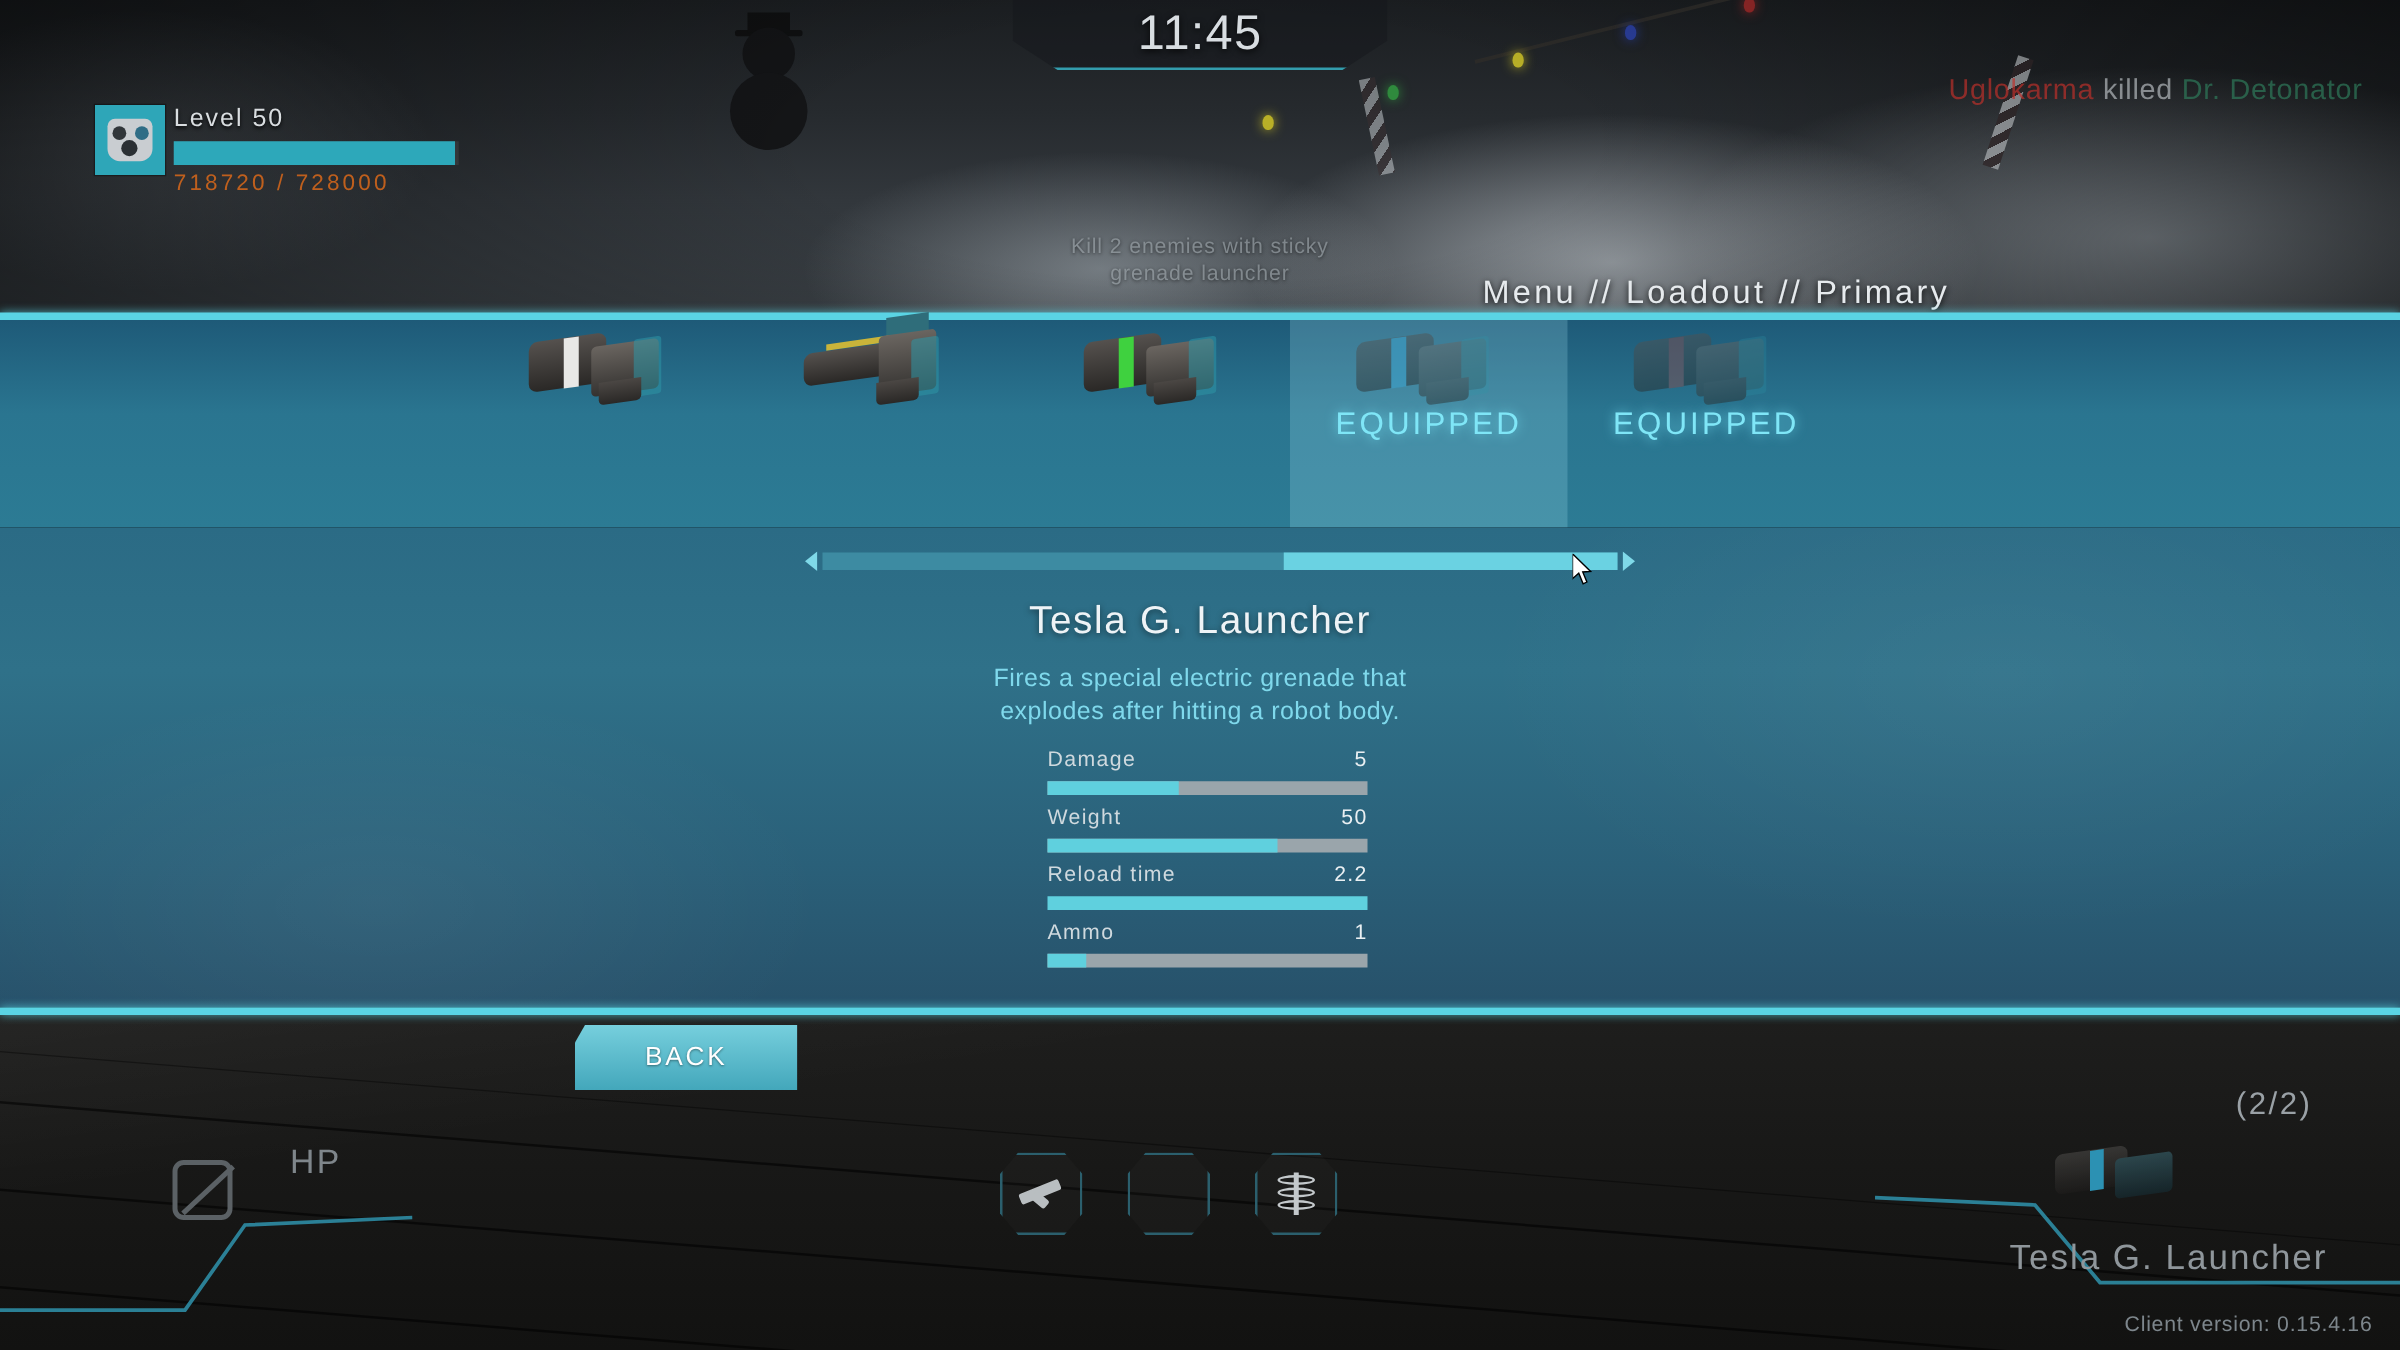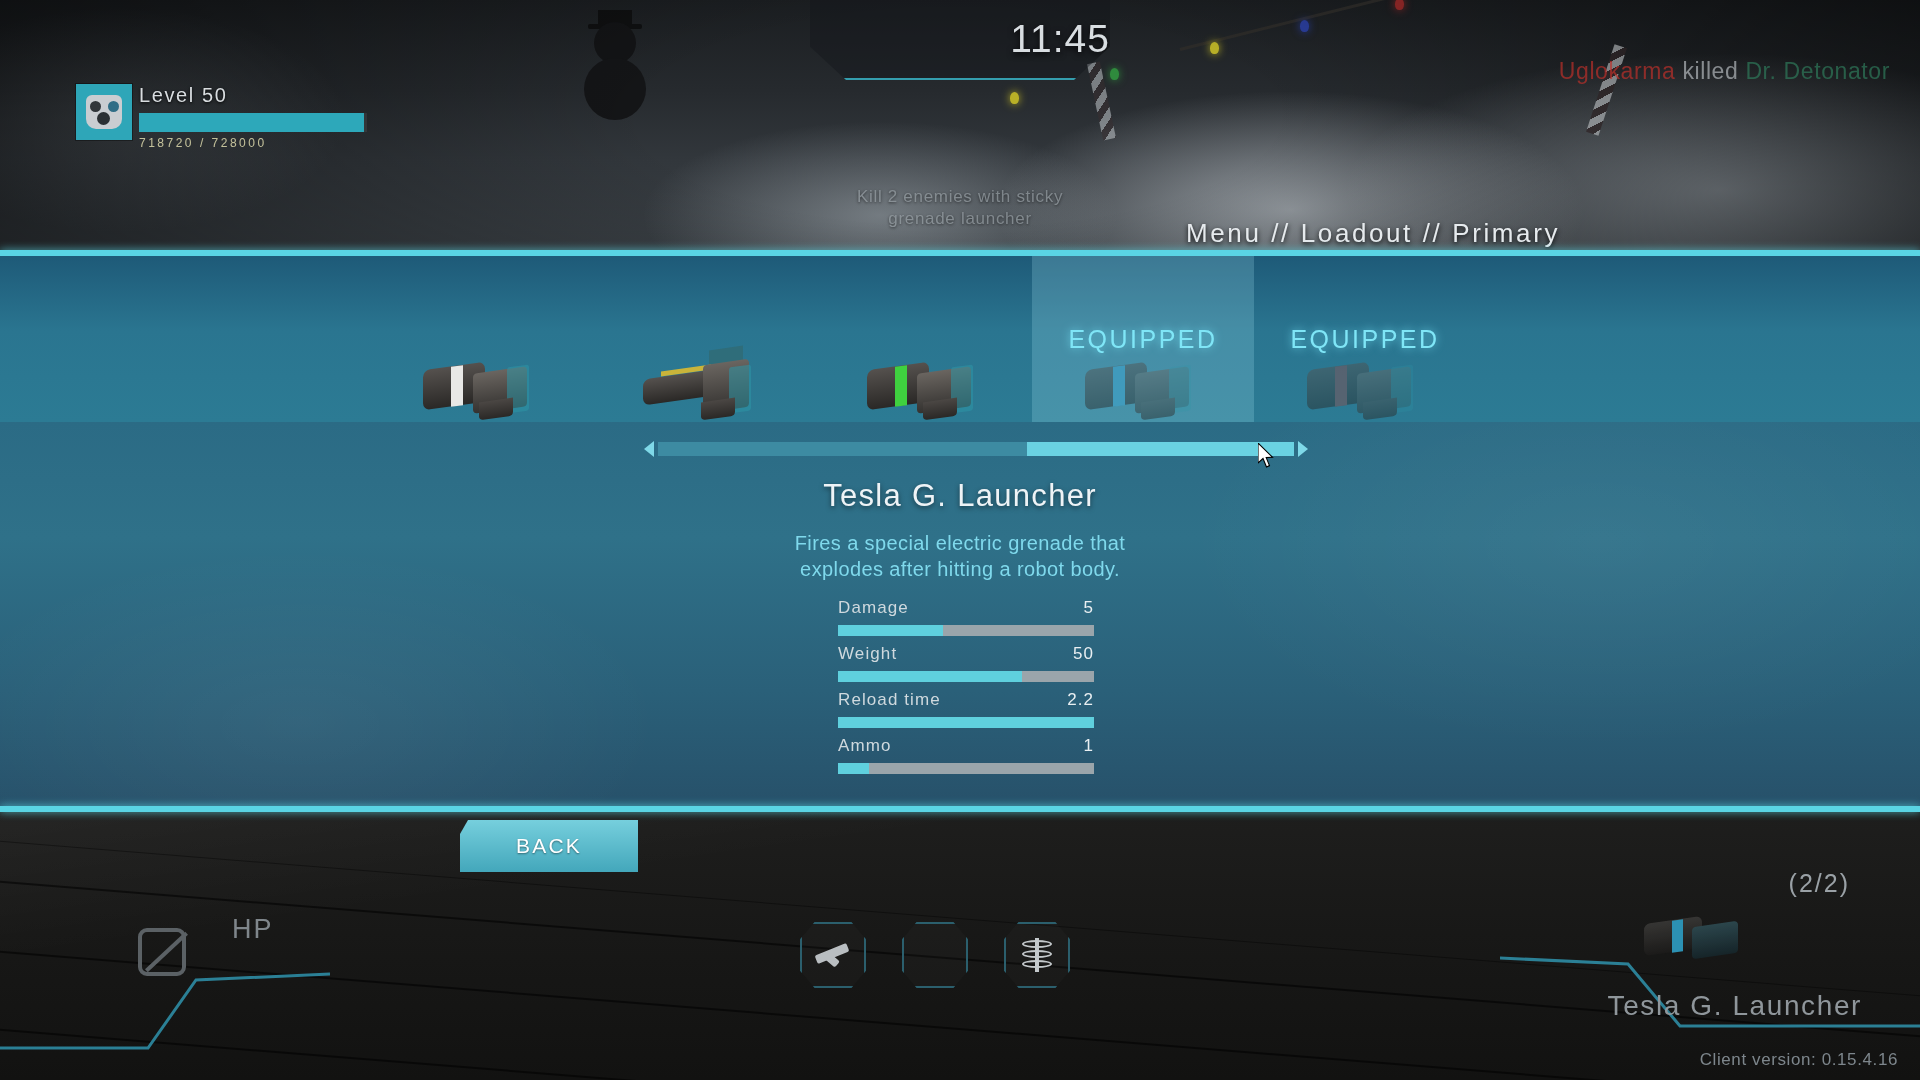--- a/index.html
+++ b/index.html
@@ -62,27 +62,27 @@
     box-shadow:0 0 0 1px rgba(0,0,0,.35);
   }
   .avatar .robo-head{ width:36px; height:34px; background:#c9cdd1; border-radius:6px 6px 10px 10px; position:relative; }
   .avatar .eye{ position:absolute; top:6px; width:11px; height:11px; border-radius:50%; background:#31363a;}
   .avatar .eye.l{ left:4px; } .avatar .eye.r{ right:3px; background:#2f6d86; }
   .avatar .mouth{ position:absolute; left:11px; top:17px; width:13px; height:13px; border-radius:50%; background:#2b3034;}
   .level-block { margin-left:7px; width:240px; }
   .level-text { color:#d9dde0; font-size:20px; letter-spacing:1.6px; text-shadow:0 1px 3px rgba(0,0,0,.9); }
   .xp-track { margin-top:6px; width:228px; height:19px; background:rgba(255,255,255,.07); }
   .xp-fill { height:100%; background:#2da8ba; }
-  .xp-text { margin-top:4px; color:#fef9c3; font-size:12px; letter-spacing:2.5px; opacity:.72; }
+  .xp-text { margin-top:4px; color:#f97316; font-size:18px; letter-spacing:2.5px; opacity:.72; }
 
   .clock-wrap { position:absolute; left:0; top:0; width:1920px; height:78px; display:flex; justify-content:center; }
   .clock-plate {
-    width:300px; height:80px; background:rgba(18,22,26,.42);
+    width:300px; height:56px; background:rgba(18,22,26,.42);
     clip-path:polygon(0 0,100% 0,100% 58%,88% 100%,12% 100%,0 58%);
-    display:flex; align-items:center; justify-content:flex-end;
+    display:flex; align-items:center; justify-content:center;
     border-bottom:2px solid rgba(60,200,220,.75);
   }
   .clock { color:#d8dde1; font-size:39px; letter-spacing:1px; text-shadow:0 2px 6px rgba(0,0,0,.85); }
 
   .mission {
     position:absolute; left:0; top:138px; width:1920px; text-align:center;
     color:#9ba3a8; font-size:17px; line-height:22px; letter-spacing:.7px; opacity:.62;
     text-shadow:0 1px 3px rgba(0,0,0,.9);
   }
 
@@ -104,21 +104,21 @@
   .panel-rule-bottom {
     position:absolute; left:0; bottom:0; width:1920px; height:6px;
     background:#5ad4e4; box-shadow:0 0 8px rgba(90,212,228,.8);
   }
   .carousel {
     position:absolute; left:0; top:6px; width:1920px; height:166px;
     background:linear-gradient(180deg,#1e5a78 0%, #2a7590 45%, #2c7b94 100%);
   }
   .slot {
     position:absolute; top:0; width:222px; height:166px;
-    display:flex; align-items:flex-end; justify-content:center;
+    display:flex; align-items:flex-start; justify-content:center;
   }
   .slot.selected { background:rgba(170,232,244,.22); }
   .wpn { position:relative; width:120px; height:70px; }
   .wpn .barrel {
     position:absolute; left:2px; top:14px; width:62px; height:40px; border-radius:7px;
     background:linear-gradient(180deg,#55514e,#2a2826);
     transform:skewY(-8deg);
   }
   .wpn .ring { position:absolute; left:30px; top:14px; width:12px; height:40px; transform:skewY(-8deg); }
   .wpn .body {

